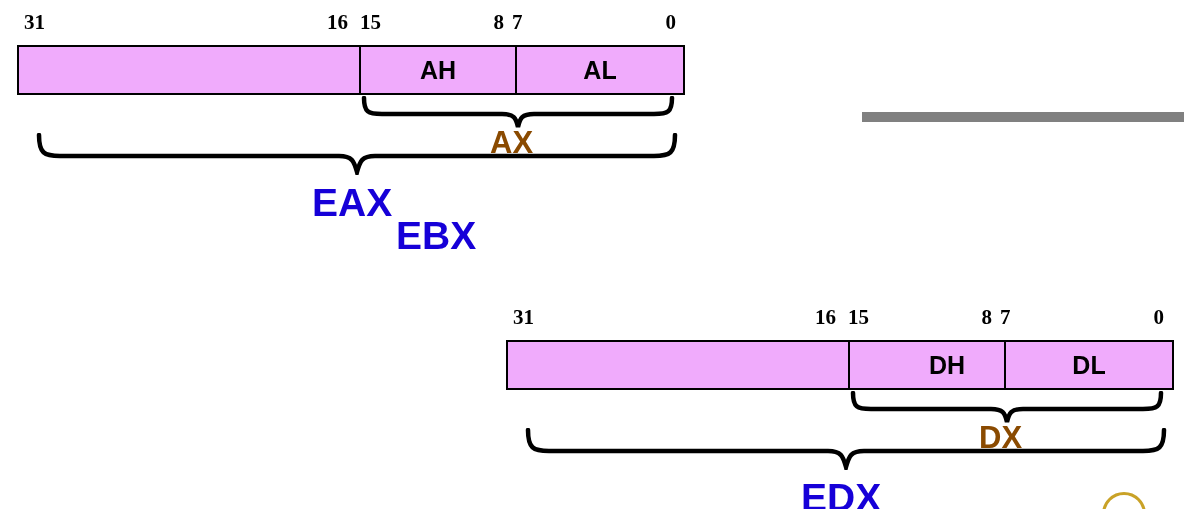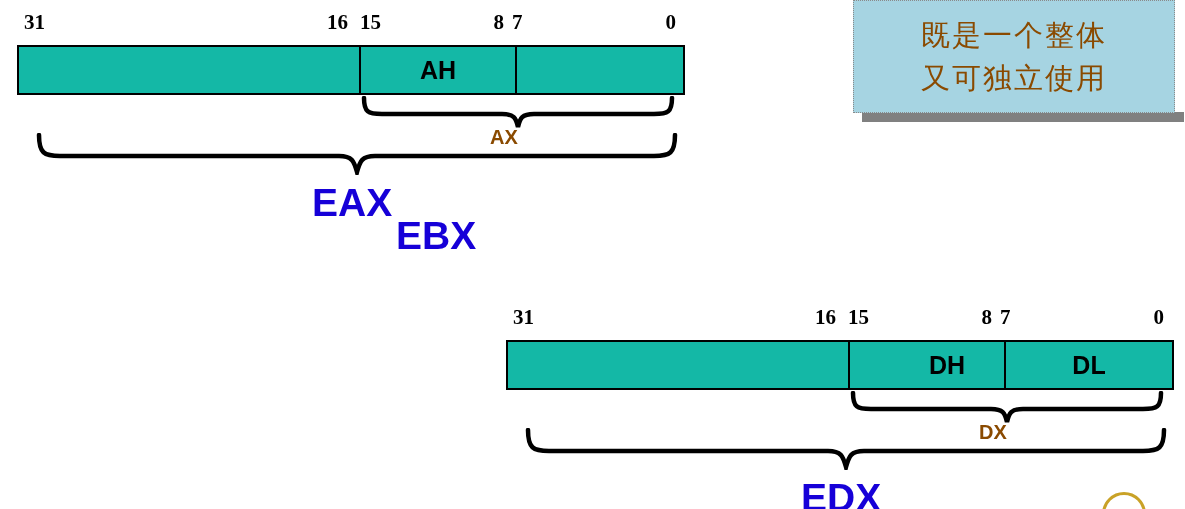--- a/index.html
+++ b/index.html
@@ -30,21 +30,21 @@
     line-height: 1;
     white-space: nowrap;
   }
   .bitnum.left  { text-align: left; }
   .bitnum.right { text-align: right; }
   
   .reg-box {
     position: absolute;
     box-sizing: border-box;
     border: 2px solid #000000;
-    background: #14b8a6;
+    background: #f0abfc;
   }
   .reg-cell {
     position: absolute;
     top: 0;
     bottom: 0;
     box-sizing: border-box;
     display: flex;
     align-items: center;
     justify-content: center;
     font-family: "Liberation Sans", sans-serif;
@@ -64,21 +64,21 @@
     position: absolute;
   }
   
   .glabel {
     position: absolute;
     font-family: "Liberation Sans", sans-serif;
     font-weight: bold;
     line-height: 1;
     white-space: nowrap;
   }
-  .glabel.word  { color: #8a4a00; font-size: 20px; }
+  .glabel.word  { color: #8a4a00; font-size: 31px; }
   .glabel.dword { color: #1600d8; font-size: 39px; }
   
   .note-shadow {
     position: absolute;
     background: #808080;
   }
   .note-box {
     position: absolute;
     box-sizing: border-box;
     background: #a6d4e2;
@@ -115,20 +115,21 @@
   <div class="bitnum left" style="left:360px; top:12px;">15</div>
   <div class="bitnum right" style="left:452px; top:12px; width:52px;">8</div>
   <div class="bitnum left" style="left:512px; top:12px;">7</div>
   <div class="bitnum right" style="left:620px; top:12px; width:56px;">0</div>
 
   <div class="reg-box" style="left:17px; top:45px; width:668px; height:50px;">
     <div class="reg-cell" style="left:0px;   width:340px;"></div>
     <div class="reg-divider" style="left:340px;"></div>
     <div class="reg-cell" style="left:342px; width:154px;">AH</div>
     <div class="reg-divider" style="left:496px;"></div>
+    <div class="reg-cell" style="left:498px; width:166px;">AL</div>
   </div>
 
   <svg class="brace" style="left:360px; top:96px;" width="316" height="34" viewBox="0 0 316 34">
     <path d="M4,2 C4,16 8,18 22,18 L142,18 C154,18 156,22 158,31 C160,22 162,18 174,18 L294,18 C308,18 312,16 312,2" fill="none" stroke="#000000" stroke-width="4.5" stroke-linecap="round"></path>
   </svg>
   <div class="glabel word" style="left:490px; top:127px;">AX</div>
 
   <svg class="brace" style="left:34px; top:133px;" width="650" height="42" viewBox="0 0 650 42">
     <path d="M5,2 C5,20 10,23 26,23 L305,23 C318,23 320,28 323,39 C326,28 328,23 341,23 L620,23 C636,23 641,20 641,2" fill="none" stroke="#000000" stroke-width="4.5" stroke-linecap="round"></path>
   </svg>
@@ -155,20 +156,16 @@
     <path d="M4,2 C4,16 8,18 22,18 L142,18 C154,18 156,22 158,31 C160,22 162,18 174,18 L294,18 C308,18 312,16 312,2" fill="none" stroke="#000000" stroke-width="4.5" stroke-linecap="round"></path>
   </svg>
   <div class="glabel word" style="left:979px; top:422px;">DX</div>
 
   <svg class="brace" style="left:523px; top:428px;" width="650" height="42" viewBox="0 0 650 42">
     <path d="M5,2 C5,20 10,23 26,23 L305,23 C318,23 320,28 323,39 C326,28 328,23 341,23 L620,23 C636,23 641,20 641,2" fill="none" stroke="#000000" stroke-width="4.5" stroke-linecap="round"></path>
   </svg>
   <div class="glabel dword" style="left:801px; top:478px;">EDX</div>
 
   <div class="note-shadow" style="left:862px; top:112px; width:322px; height:10px;"></div>
-  <div class="note-box" style="left:853px; top:0px; width:322px; height:113px;">
-    <div class="note-line">既是一个整体</div>
-    <div class="note-line">又可独立使用</div>
-  </div>
 
   <div class="deco-circle" style="left:1102px; top:492px; width:44px; height:44px;"></div>
 
 </div>
 
 </body></html>

